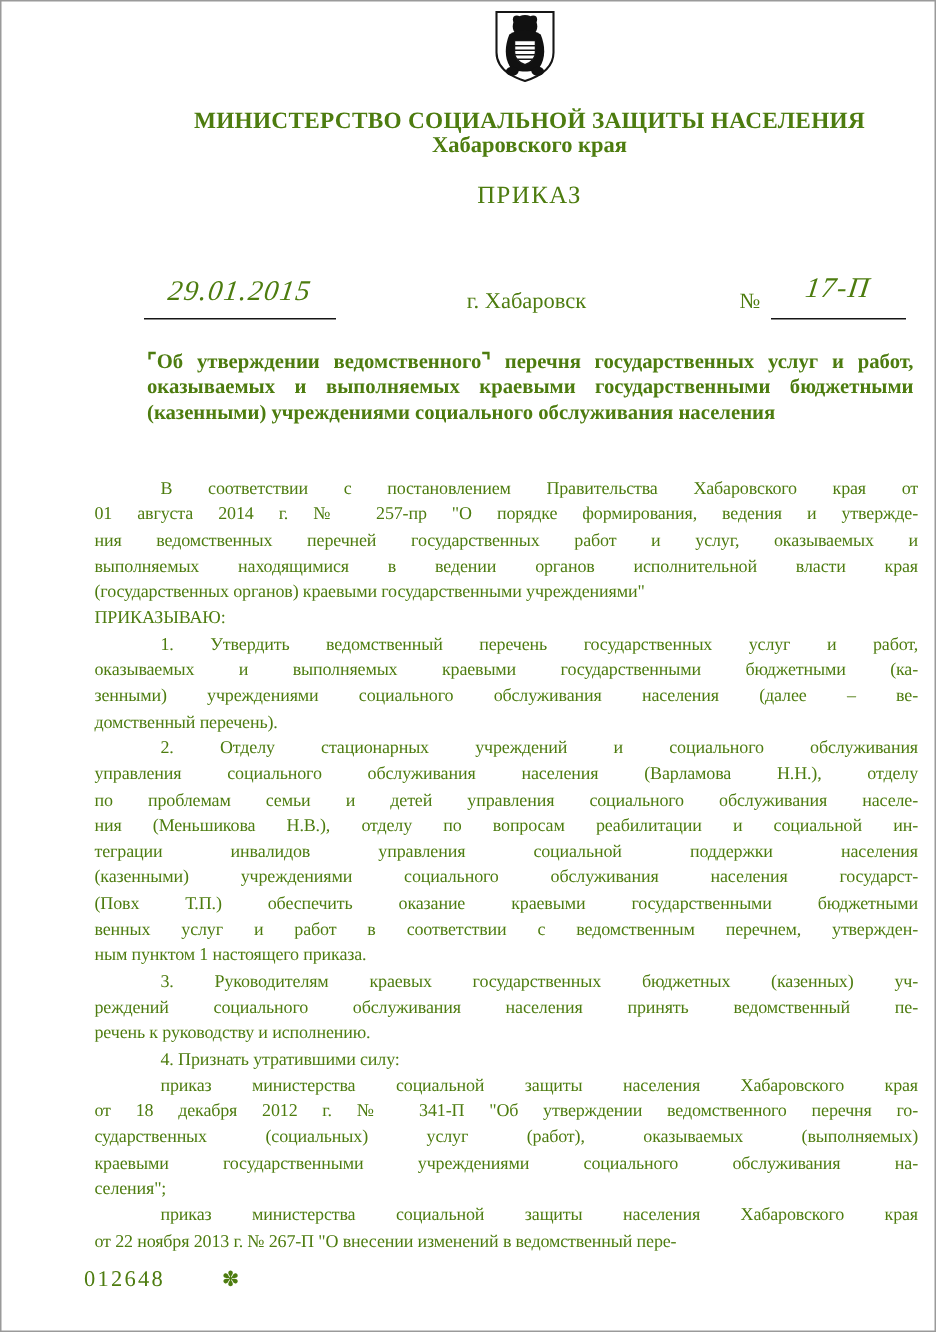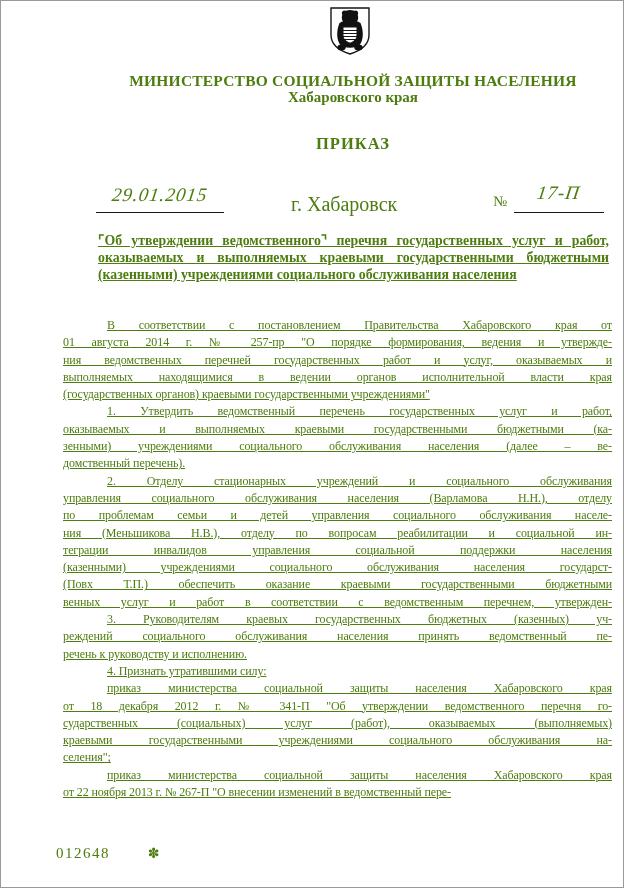--- a/index.html
+++ b/index.html
@@ -13,44 +13,44 @@
     font-family:"Liberation Serif","DejaVu Serif",serif;
     color:#4d7c0f;
     overflow:hidden;
   }
   .abs { position:absolute; }
 
   
   .center-block { left:80px; width:544px; text-align:center; }
   .ministry-l1 { top:71px; font-weight:bold; font-size:15.5px; letter-spacing:0.2px; }
   .ministry-l2 { top:88px; font-weight:bold; font-size:15px;text-align:center; }
-  .doc-type    { top:133px; font-weight:bold; font-size:16.5px; letter-spacing:1px; }
+  .doc-type    { top:119px; font-weight:normal; font-size:16.5px; letter-spacing:1px; }
 
   
   .emblem { left:325px; top:4px; width:48px; height:50px; }
 
   
   .date-field   { left:95px;  top:183px; width:128px; height:28px;
                   border-bottom:1.5px solid #161616; text-align:center; }
   .hand         { font-style:italic; font-size:19px; letter-spacing:1px;
                   transform:skewX(-8deg); display:inline-block; white-space:nowrap; }
-  .place-field  { left:290px; top:192px; width:120px; font-size:20px; }
+  .place-field  { left:290px; top:192px; width:120px; text-align:center; font-size:15px; }
   .num-sign     { left:492px; top:192px; font-size:14.5px; }
   .num-field    { left:513px; top:181px; width:90px; height:30px;
                   border-bottom:1.5px solid #161616; text-align:center; }
 
   
   .doc-title { left:97px; top:231px; width:511px;
                font-weight:bold; font-size:13.8px; line-height:17px; }
 
   
   .doc-body  { left:62px; top:316px; width:549px;
                font-size:12px; line-height:17.3px; letter-spacing:-0.1px; }
 
-  .tline { text-align:justify; text-align-last:justify;text-decoration:underline; }
+  .tline { text-align:justify; text-align-last:justify; }
   .tline.last { text-align-last:left; }
   .tline.indent { text-indent:44px; }
 
   
   .footer { left:55px; top:844px; font-weight:normal; font-size:15px; }
   .footer .code { letter-spacing:1.5px; }
   .footer .mark { margin-left:34px; font-family:"DejaVu Sans",sans-serif; font-size:14px; }
 </style>
 </head>
 <body>
@@ -95,34 +95,38 @@
 
   <div class="abs doc-body" id="doc-body">
       <div class="para">
         <div class="tline indent">В соответствии с постановлением Правительства Хабаровского края от</div>
         <div class="tline">01 августа 2014 г. № 257-пр "О порядке формирования, ведения и утвержде-</div>
         <div class="tline">ния ведомственных перечней государственных работ и услуг, оказываемых и</div>
         <div class="tline">выполняемых находящимися в ведении органов исполнительной власти края</div>
         <div class="tline last">(государственных органов) краевыми государственными учреждениями"</div>
       </div>
       <div class="para">
+        <div class="tline last">ПРИКАЗЫВАЮ:</div>
+      </div>
+      <div class="para">
         <div class="tline indent">1. Утвердить ведомственный перечень государственных услуг и работ,</div>
         <div class="tline">оказываемых и выполняемых краевыми государственными бюджетными (ка-</div>
         <div class="tline">зенными) учреждениями социального обслуживания населения (далее – ве-</div>
         <div class="tline last">домственный перечень).</div>
       </div>
       <div class="para">
         <div class="tline indent">2. Отделу стационарных учреждений и социального обслуживания</div>
         <div class="tline">управления социального обслуживания населения (Варламова Н.Н.), отделу</div>
         <div class="tline">по проблемам семьи и детей управления социального обслуживания населе-</div>
         <div class="tline">ния (Меньшикова Н.В.), отделу по вопросам реабилитации и социальной ин-</div>
         <div class="tline">теграции инвалидов управления социальной поддержки населения</div>
         <div class="tline">(казенными) учреждениями социального обслуживания населения государст-</div>
         <div class="tline">(Повх Т.П.) обеспечить оказание краевыми государственными бюджетными</div>
         <div class="tline">венных услуг и работ в соответствии с ведомственным перечнем, утвержден-</div>
+        <div class="tline last">ным пунктом 1 настоящего приказа.</div>
       </div>
       <div class="para">
         <div class="tline indent">3. Руководителям краевых государственных бюджетных (казенных) уч-</div>
         <div class="tline">реждений социального обслуживания населения принять ведомственный пе-</div>
         <div class="tline last">речень к руководству и исполнению.</div>
       </div>
       <div class="para">
         <div class="tline last indent">4. Признать утратившими силу:</div>
       </div>
       <div class="para">

